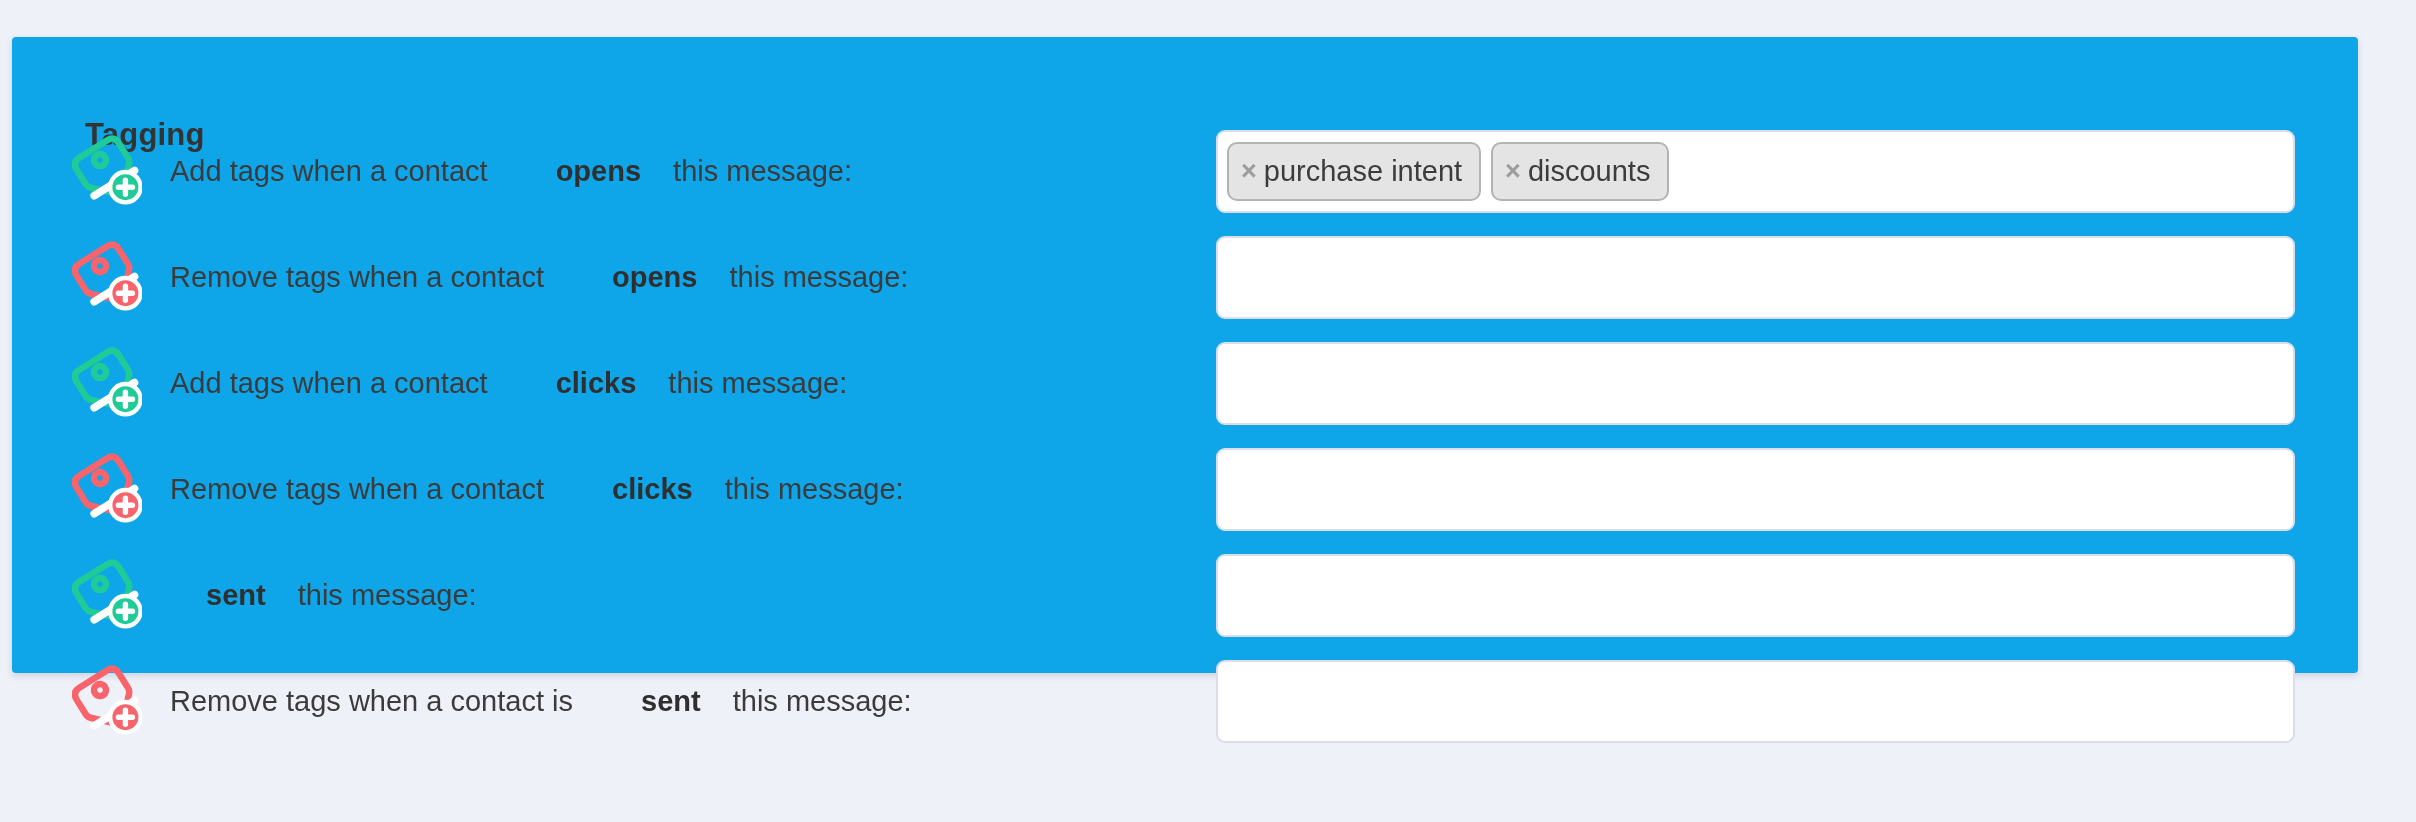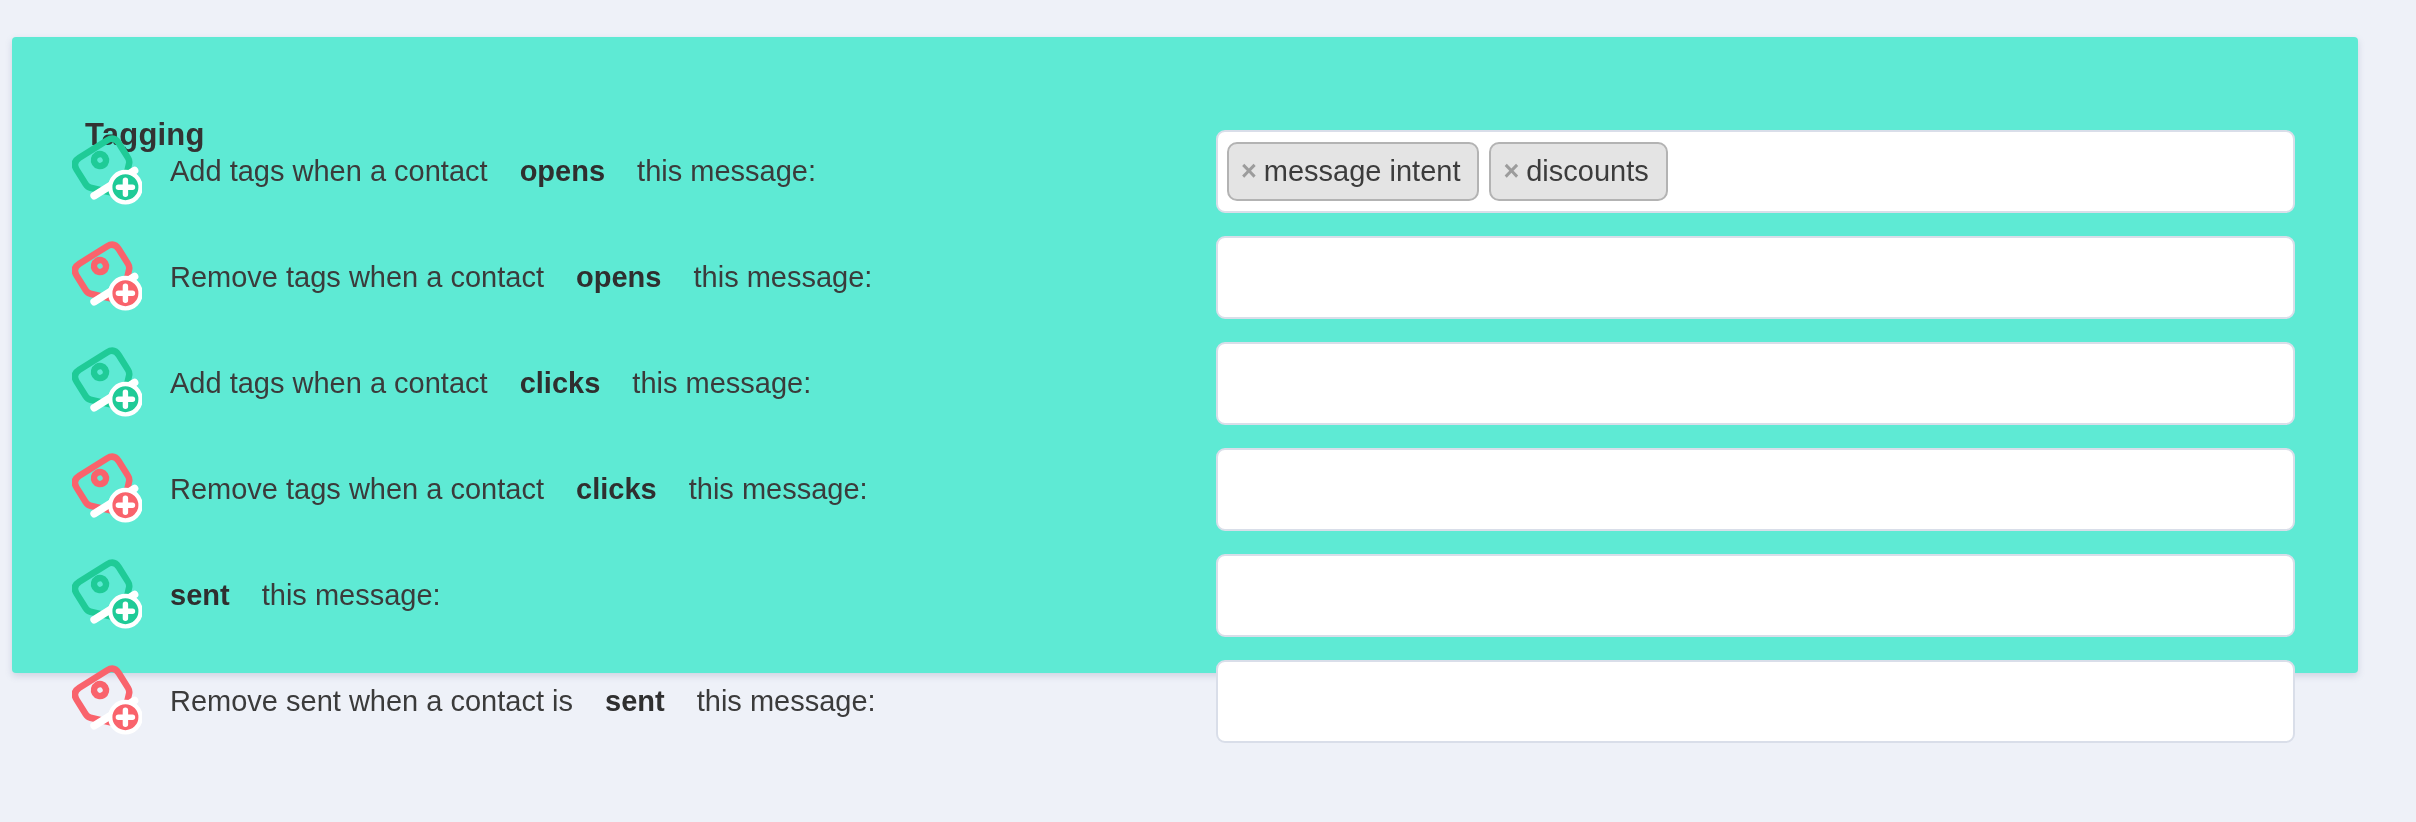--- a/index.html
+++ b/index.html
@@ -4,42 +4,42 @@
 <style>
   html,body{margin:0;padding:0;}
   body{
     width:2416px;height:822px;position:relative;overflow:hidden;
     background:#eef1f8;
     font-family:"Liberation Sans","DejaVu Sans",sans-serif;
     -webkit-font-smoothing:antialiased;
   }
   .card{
     position:absolute;left:12px;top:37px;width:2346px;height:636px;
-    background:#5eead4;border-radius:4px;
+    background:#0ea5e9;border-radius:4px;
     box-shadow:0 3px 7px rgba(95,105,150,0.22);
   }
   .card-title{
     position:absolute;left:73px;top:80px;
     font-size:31px;font-weight:700;color:#333333;letter-spacing:.2px;
   }
   .row{position:absolute;left:0;width:100%;height:83px;}
   .row-1{top:93px;}  .row-2{top:199px;} .row-3{top:305px;}
   .row-4{top:411px;} .row-5{top:517px;} .row-6{top:623px;}
   .row-icon{
     position:absolute;left:60px;top:50%;transform:translateY(-50%);
     width:70px;height:78px;line-height:0;
   }
   .row.add .row-icon{color:#1fcb97;}
   .row.remove .row-icon{color:#f9636c;}
   .row-label{
     position:absolute;left:158px;top:0;height:100%;
     display:flex;align-items:center;
     font-size:29px;color:#3b3b3b;white-space:pre;gap:24px;
   }
-  .row-label b{font-weight:700;color:#2f2f2f;}
+  .row-label b{font-weight:700;color:#2f2f2f;margin-left:36px;}
   .tagbox{
     position:absolute;left:1204px;top:0;width:1079px;height:83px;
     box-sizing:border-box;background:#ffffff;
     border:2px solid #d9dee9;border-radius:9px;
     display:flex;align-items:flex-start;padding:10px 9px;
     cursor:text;
   }
   .pill{
     display:inline-flex;align-items:center;height:59px;box-sizing:border-box;
     background:#e4e4e4;border:2px solid #b3b3b3;border-radius:10px;
@@ -67,21 +67,21 @@
       <line x1="45" y1="11" x2="45" y2="55" stroke="#ffffff" stroke-width="7"></line>
     </g>
     <circle cx="49" cy="50" r="14" fill="currentColor" stroke="#ffffff" stroke-width="4"></circle>
     <path d="M42.5 50 H55.5 M49 43.5 V56.5" stroke="#ffffff" stroke-width="5" stroke-linecap="round" fill="none"></path>
   </svg>
 </span>
     <div class="row-label"><span>Add tags when a contact </span><b>opens</b><span> this message:</span></div>
     <div class="tagbox">
       <span class="pill">
           <span class="x">×</span>
-          <span>message intent</span>
+          <span>purchase intent</span>
         </span>
       <span class="pill">
           <span class="x">×</span>
           <span>discounts</span>
         </span>
     </div>
   </div>
 
   <div class="row row-2 remove">
     <span class="row-icon">
@@ -152,17 +152,17 @@
   <svg width="70" height="78" viewBox="0 0 64 72" xmlns="http://www.w3.org/2000/svg">
     <g transform="rotate(58 30 34)" fill="none" stroke="currentColor" stroke-width="6" stroke-linejoin="round" stroke-linecap="round">
       <path d="M8 18 Q8 10 16 10 L32 10 Q35 10 37 12 L54 29 Q58 33 54 37 L37 54 Q35 56 32 56 L16 56 Q8 56 8 48 Z"></path>
       <circle cx="20" cy="33" r="5.5"></circle>
       <line x1="45" y1="11" x2="45" y2="55" stroke="#ffffff" stroke-width="7"></line>
     </g>
     <circle cx="49" cy="50" r="14" fill="currentColor" stroke="#ffffff" stroke-width="4"></circle>
     <path d="M42.5 50 H55.5 M49 43.5 V56.5" stroke="#ffffff" stroke-width="5" stroke-linecap="round" fill="none"></path>
   </svg>
 </span>
-    <div class="row-label"><span>Remove sent when a contact is </span><b>sent</b><span> this message:</span></div>
+    <div class="row-label"><span>Remove tags when a contact is </span><b>sent</b><span> this message:</span></div>
     <div class="tagbox"></div>
   </div>
 
 </div>
 
 </body></html>

